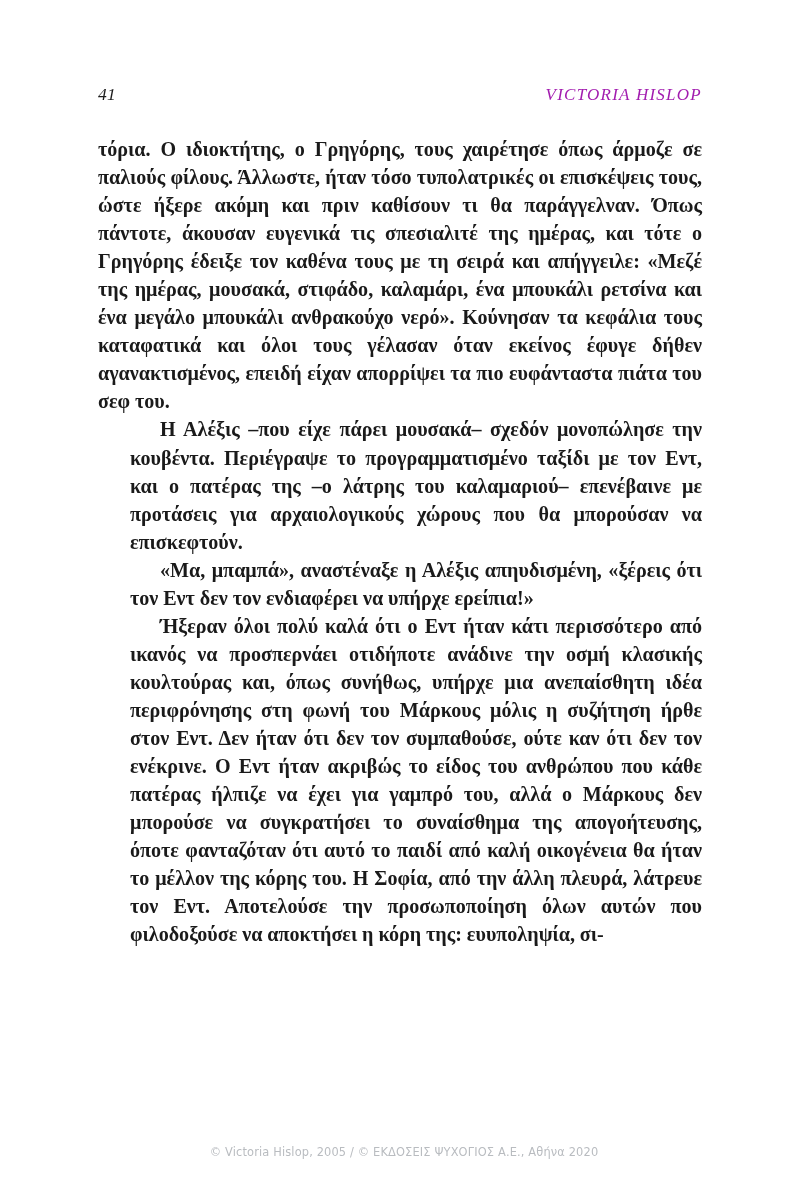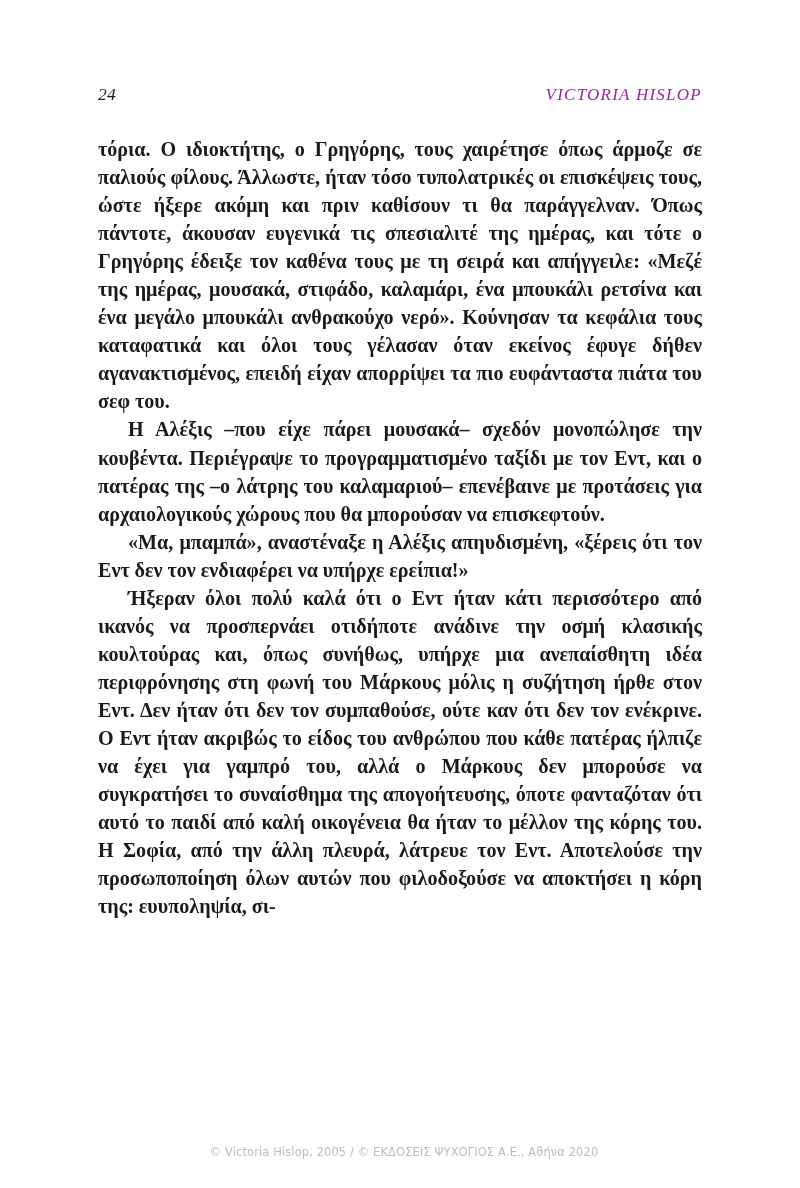--- a/index.html
+++ b/index.html
@@ -68,20 +68,21 @@
     text-align: justify;
     text-justify: inter-word;
     color: #1a1a1a;
     hyphens: none;
     -webkit-hyphens: none;
     word-spacing: -0.1px;
     font-weight: bold;
   }
   .textblock p.indent {
     text-indent: 30px;
+    margin-left: 32px;
   }
   .textblock p.lastline-full {
     text-align-last: left;
   }
 
   
   .footer {
     position: absolute;
     left: 4px;
     top: 1142px;
@@ -95,21 +96,21 @@
     letter-spacing: 0.15px;
     white-space: nowrap;
   }
 </style>
 </head>
 <body>
 
 <div class="page">
 
   <div class="running-head">
-    <span class="folio">24</span>
+    <span class="folio">41</span>
     <span class="head-title">VICTORIA HISLOP</span>
   </div>
 
   <div class="textblock">
     <p>τόρια. Ο ιδιοκτήτης, ο Γρηγόρης, τους χαιρέτησε όπως άρμοζε σε παλιούς φίλους. Άλλωστε, ήταν τόσο τυπολατρικές οι επισκέψεις τους, ώστε ήξερε ακόμη και πριν καθίσουν τι θα παράγγελναν. Όπως πάντοτε, άκουσαν ευγενικά τις σπεσιαλιτέ της ημέρας, και τότε ο Γρηγόρης έδειξε τον καθένα τους με τη σειρά και απήγγειλε: «Μεζέ της ημέρας, μουσακά, στιφάδο, καλαμάρι, ένα μπουκάλι ρετσίνα και ένα μεγάλο μπουκάλι ανθρακούχο νερό». Κούνησαν τα κεφάλια τους καταφατικά και όλοι τους γέλασαν όταν εκείνος έφυγε δήθεν αγανακτισμένος, επειδή είχαν απορρίψει τα πιο ευφάνταστα πιάτα του σεφ του.</p>
     <p class="indent">Η Αλέξις –που είχε πάρει μουσακά– σχεδόν μονοπώλησε την κουβέντα. Περιέγραψε το προγραμματισμένο ταξίδι με τον Εντ, και ο πατέρας της –ο λάτρης του καλαμαριού– επενέβαινε με προτάσεις για αρχαιολογικούς χώρους που θα μπορούσαν να επισκεφτούν.</p>
     <p class="indent">«Μα, μπαμπά», αναστέναξε η Αλέξις απηυδισμένη, «ξέρεις ότι τον Εντ δεν τον ενδιαφέρει να υπήρχε ερείπια!»</p>
     <p class="indent lastline-full">Ήξεραν όλοι πολύ καλά ότι ο Εντ ήταν κάτι περισσότερο από ικανός να προσπερνάει οτιδήποτε ανάδινε την οσμή κλασικής κουλτούρας και, όπως συνήθως, υπήρχε μια ανεπαίσθητη ιδέα περιφρόνησης στη φωνή του Μάρκους μόλις η συζήτηση ήρθε στον Εντ. Δεν ήταν ότι δεν τον συμπαθούσε, ούτε καν ότι δεν τον ενέκρινε. Ο Εντ ήταν ακριβώς το είδος του ανθρώπου που κάθε πατέρας ήλπιζε να έχει για γαμπρό του, αλλά ο Μάρκους δεν μπορούσε να συγκρατήσει το συναίσθημα της απογοήτευσης, όποτε φανταζόταν ότι αυτό το παιδί από καλή οικογένεια θα ήταν το μέλλον της κόρης του. Η Σοφία, από την άλλη πλευρά, λάτρευε τον Εντ. Αποτελούσε την προσωποποίηση όλων αυτών που φιλοδοξούσε να αποκτήσει η κόρη της: ευυποληψία, σι-</p>
   </div>
 

